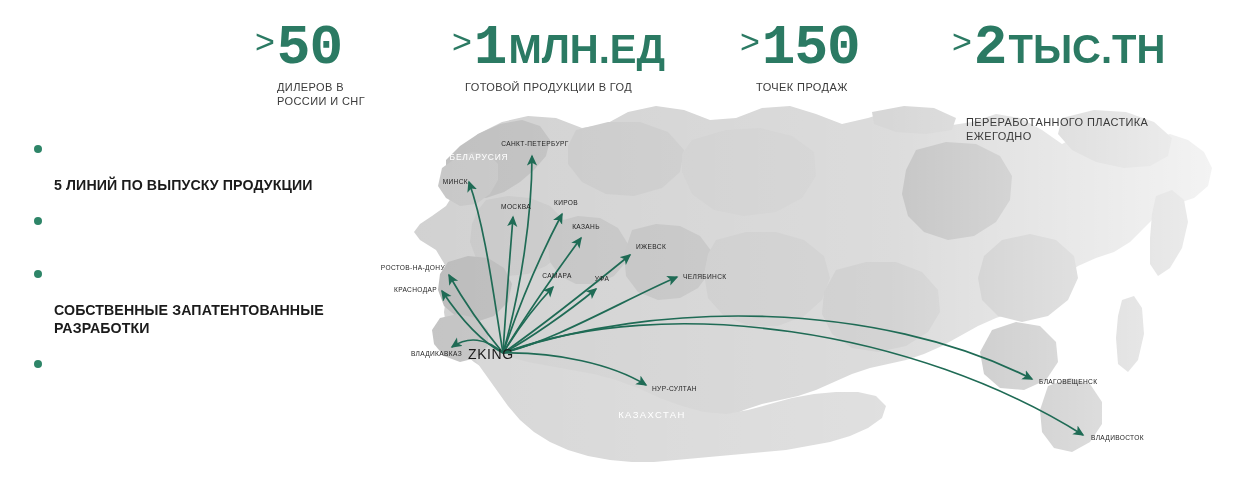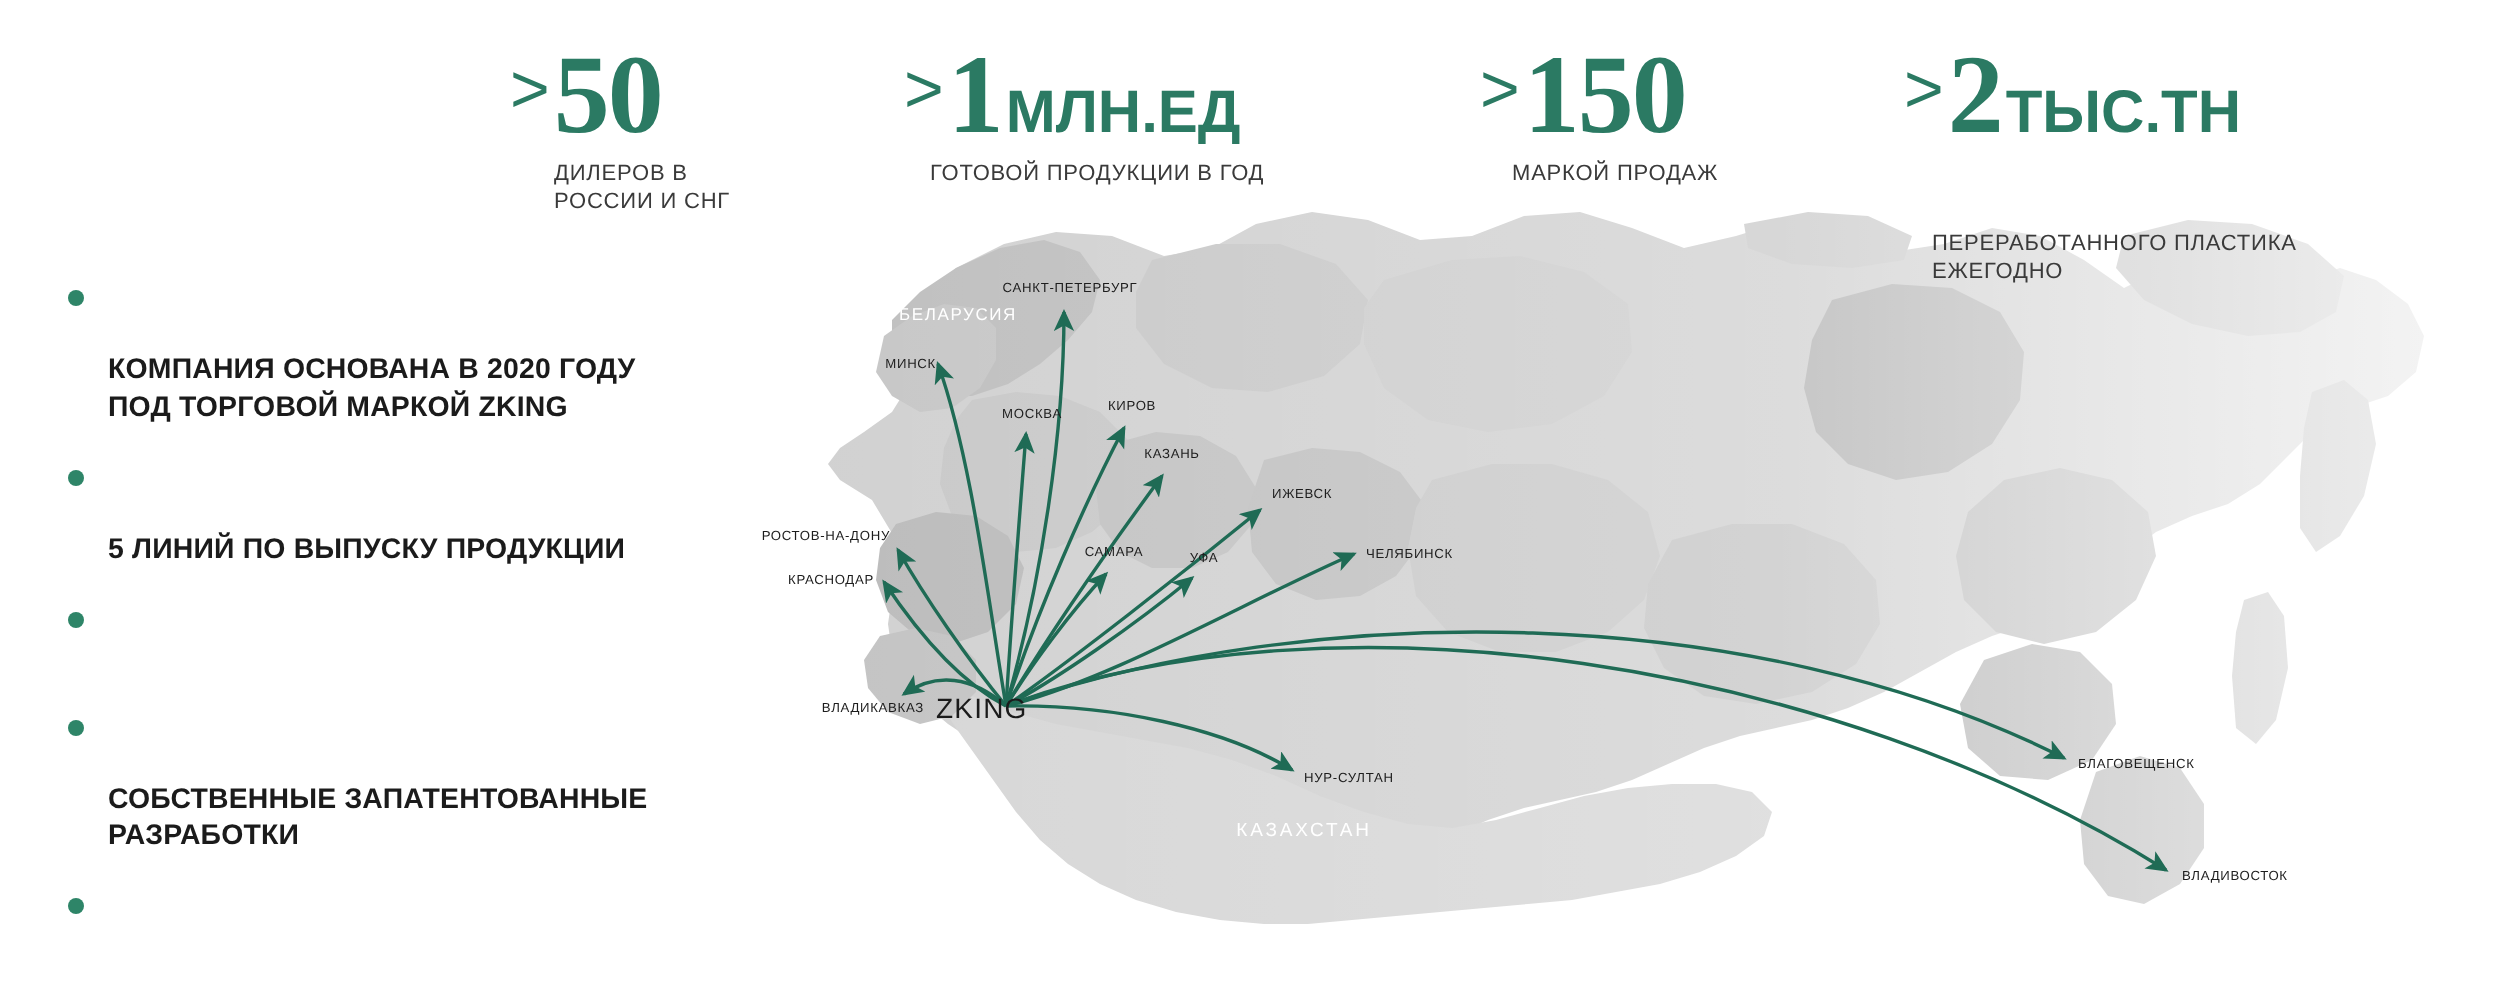--- a/index.html
+++ b/index.html
@@ -48,25 +48,25 @@
     margin-right: 2px;
     position: relative;
     top: -10px;
     font-family: "Liberation Sans", sans-serif;
   }
   .stat-num {
     color: #2b7a63;
     font-size: 56px;
     font-weight: bold;
     letter-spacing: -1px;
-    font-family: Liberation Serif, serif;
+    font-family: Liberation Mono, monospace;
   }
   .stat-unit {
     color: #2b7a63;
-    font-size: 30px;
+    font-size: 40px;
     font-weight: bold;
     letter-spacing: 0px;
     margin-left: 2px;
     font-family: "Liberation Sans", sans-serif;
   }
   .stat-caption {
     color: #3a3a3a;
     font-size: 11px;
     font-weight: normal;
     letter-spacing: 0.4px;
@@ -276,42 +276,37 @@
       </div>
       <div class="stat-caption">ГОТОВОЙ ПРОДУКЦИИ В ГОД</div>
     </div>
 
     <div class="stat-block" id="stat-2">
       <div class="stat-headline">
         <span class="stat-gt">&gt;</span>
         <span class="stat-num">150</span>
         <span class="stat-unit"></span>
       </div>
-      <div class="stat-caption">МАРКОЙ ПРОДАЖ</div>
+      <div class="stat-caption">ТОЧЕК ПРОДАЖ</div>
     </div>
 
     <div class="stat-block" id="stat-3">
       <div class="stat-headline">
         <span class="stat-gt">&gt;</span>
         <span class="stat-num">2</span>
         <span class="stat-unit">ТЫС.ТН</span>
       </div>
       <div class="stat-caption">ПЕРЕРАБОТАННОГО ПЛАСТИКА
 ЕЖЕГОДНО</div>
     </div>
   </div>
 
   <div id="bullet-list">
     <div class="bullet-item">
       <span class="bullet-dot"></span>
-      <span>КОМПАНИЯ ОСНОВАНА В 2020 ГОДУ
-ПОД ТОРГОВОЙ МАРКОЙ ZKING</span>
-    </div>
-    <div class="bullet-item">
-      <span class="bullet-dot"></span>
       <span>5 ЛИНИЙ ПО ВЫПУСКУ ПРОДУКЦИИ</span>
     </div>
     <div class="bullet-item">
       <span class="bullet-dot"></span>
     </div>
     <div class="bullet-item">
       <span class="bullet-dot"></span>
       <span>СОБСТВЕННЫЕ ЗАПАТЕНТОВАННЫЕ
 РАЗРАБОТКИ</span>
     </div>

